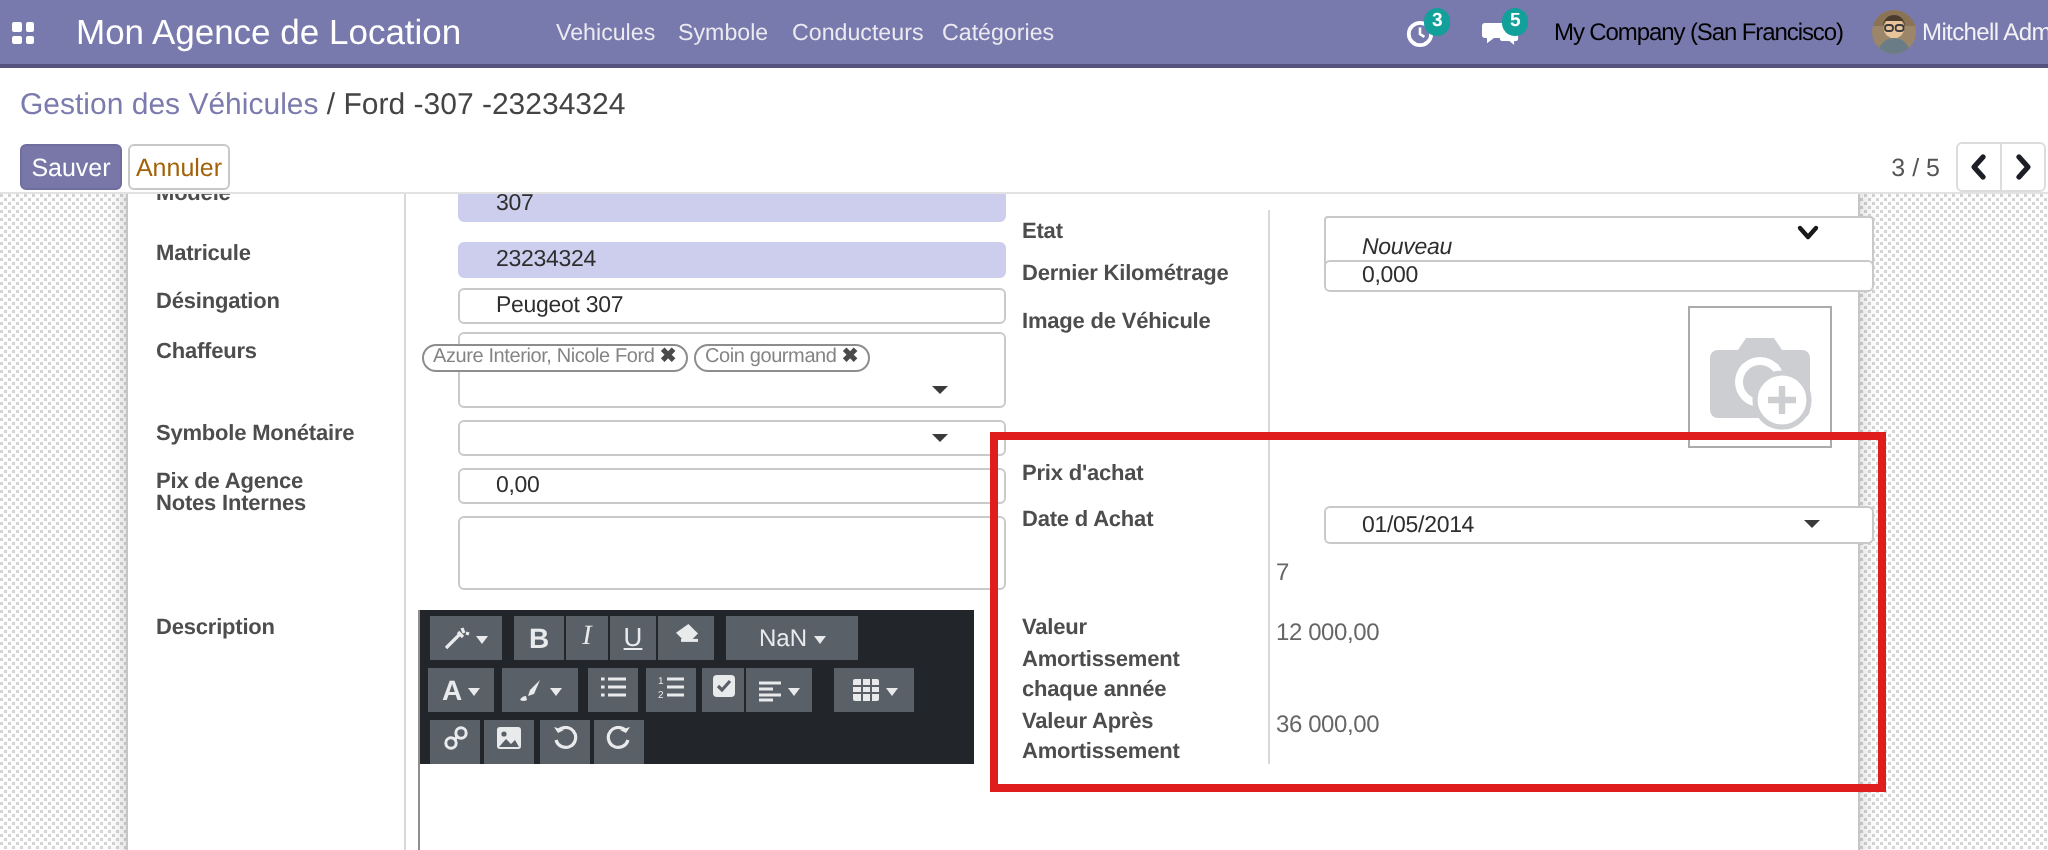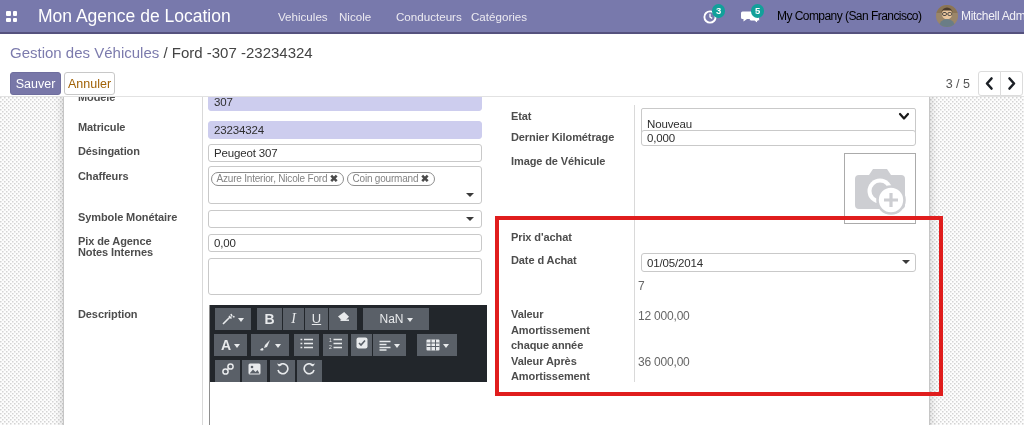--- a/index.html
+++ b/index.html
@@ -29,21 +29,21 @@
 .pagerbtn { position:absolute; top:35px; width:23px; height:25px; background:#fff; border:1px solid #dcdcdc; }
 
 
 #content { position:absolute; left:0; top:97px; width:1024px; height:328px; overflow:hidden; background:#fdfdfd; }
 #pattern { position:absolute; left:0; top:0; width:1024px; height:328px; }
 #sheet { position:absolute; left:63px; top:-4px; width:867px; height:336px; background:#fff;
   border-left:1px solid #c6c6c6; border-right:1px solid #c6c6c6; box-shadow:0 0 8px 1px rgba(0,0,0,0.16); }
 
 .lbl { position:absolute; font-size:11px; letter-spacing:-0.1px; font-weight:bold; color:#4d4d4d; }
 .inp { position:absolute; background:#fff; border:1px solid #c9c9c9; border-radius:3px; font-size:11.5px; letter-spacing:-0.15px; color:#2e2e2e;
-  padding-left:5px; display:flex; align-items:center; }
+  padding-left:18px; display:flex; align-items:center;margin-left:21px; }
 .lav { background:#cdcdee; border-color:#cdcdee; }
 .val { position:absolute; font-size:12px; letter-spacing:-0.2px; color:#666; }
 .vline { position:absolute; width:1px; background:#d9d9d9; }
 .caret { position:absolute; width:0; height:0; border-left:4px solid transparent; border-right:4px solid transparent; border-top:4.5px solid #3a3a3a; }
 
 
 .tag { position:absolute; height:14px; border:1.5px solid #8d8d8d; border-radius:7px; font-size:10px; letter-spacing:-0.2px; color:#848484;
   line-height:11px; padding:0 5px; background:#fff; white-space:nowrap; }
 .tag b { color:#4a4a4a; font-size:10px; }
 
@@ -61,21 +61,21 @@
 
   <div id="nav">
     <div id="appsicon">
       <div style="left:0;top:0"></div>
         <div style="left:6.5px;top:0"></div>
       <div style="left:0;top:6.5px"></div>
         <div style="left:6.5px;top:6.5px"></div>
     </div>
     <div id="title">Mon Agence de Location</div>
     <div class="menuitem" style="left:278px">Vehicules</div>
-    <div class="menuitem" style="left:339px">Nicole</div>
+    <div class="menuitem" style="left:339px">Symbole</div>
     <div class="menuitem" style="left:396px">Conducteurs</div>
     <div class="menuitem" style="left:471px">Catégories</div>
 
     <svg class="abs" style="left:703px;top:10px" width="14" height="14" viewBox="0 0 14 14">
       <circle cx="7" cy="7" r="5.6" fill="none" stroke="#fff" stroke-width="1.9"></circle>
       <path d="M7 3.8 V7 L9.2 8.4" fill="none" stroke="#fff" stroke-width="1.3"></path>
     </svg>
     <div class="badge" style="left:712px;top:4px">3</div>
 
     <svg class="abs" style="left:741px;top:11px" width="19" height="13" viewBox="0 0 19 13">
@@ -247,21 +247,21 @@
       </div>
       <div class="tbtn" style="left:87px;top:55px;width:25px;height:22px;line-height:22px;">
         <svg width="13" height="12" viewBox="0 0 13 12">
             <path d="M10 2.5 A5 5 0 1 0 11 7" fill="none" stroke="#e8eaec" stroke-width="1.6"></path>
             <path d="M12 0.5 L10 3.5 L7 2 Z" fill="#e8eaec"></path>
           </svg>
       </div>
     </div>
 
     <div class="lbl" style="left:511px; top:12.5px;">Etat</div>
-    <div class="inp" style="left:641px; top:11px; width:275px; height:32px; border-radius:2px;">Nouveau</div>
+    <div class="inp" style="left:641px; top:11px; width:275px; height:32px; border-radius:2px;font-style:italic;">Nouveau</div>
     <svg class="abs" style="left:898px; top:15px;" width="12" height="9" viewBox="0 0 12 9">
         <path d="M2 2 L6 6.5 L10 2" fill="none" stroke="#1a1a1a" stroke-width="2.2" stroke-linecap="round" stroke-linejoin="round"></path>
       </svg>
 
     <div class="lbl" style="left:511px; top:33.5px;">Dernier Kilométrage</div>
     <div class="inp" style="left:641px; top:32.5px; width:275px; height:16px;">0,000</div>
 
     <div class="lbl" style="left:511px; top:57.5px;">Image de Véhicule</div>
     <div class="abs" style="left:844px; top:56px; width:72px; height:71px; border:1px solid #ababab; background:#fff;">
       <svg width="70" height="69" viewBox="0 0 70 69">

